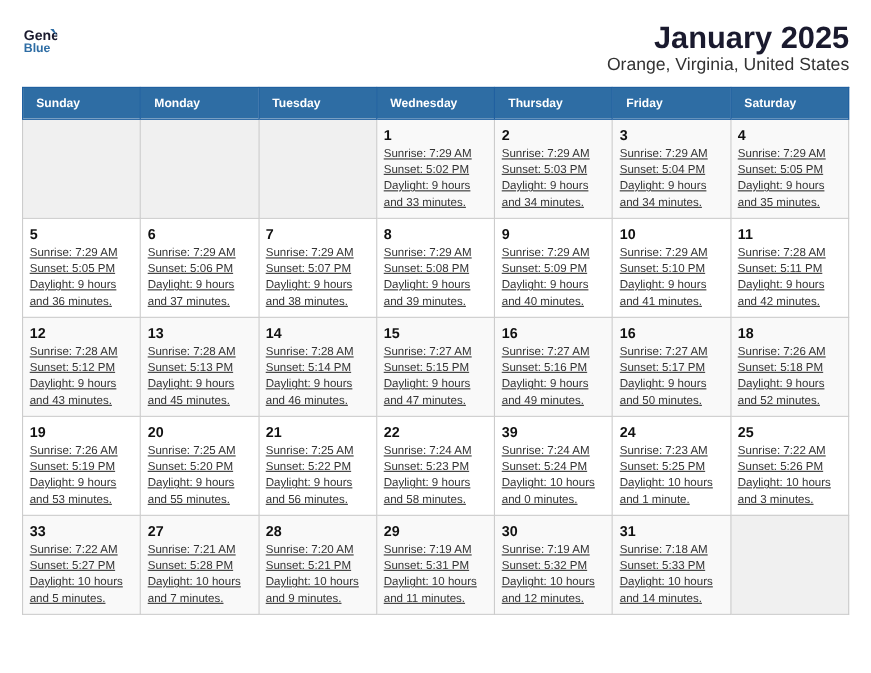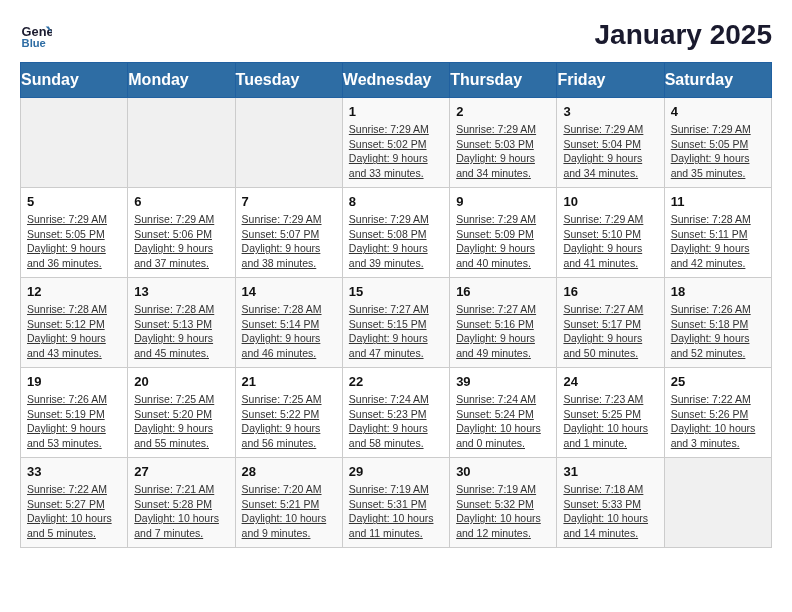--- a/index.html
+++ b/index.html
@@ -41,23 +41,23 @@
     table {
       width: 100%;
       border-collapse: collapse;
       border: 1px solid #ccc;
     }
     thead tr {
       background-color: #2e6da4;
       color: #fff;
     }
     thead th {
-      padding: 8px 0;
+      padding: 8px 12px;
       text-align: left;
-      font-size: 16px;
+      font-size: 11px;
       font-weight: bold;
       border: 1px solid #2060a0;
     }
     tbody td {
       vertical-align: top;
       padding: 6px 6px;
       border: 1px solid #ccc;
       font-size: 11px;
       color: #333;
       height: 90px;
@@ -91,20 +91,21 @@
 <div class="header-area">
   <div class="logo">
     <svg class="logo-icon" viewBox="0 0 40 40">
       <text x="2" y="20" font-size="16" font-weight="bold" fill="#1a1a2e">General</text>
       <text x="2" y="34" font-size="14" font-weight="bold" fill="#2e6da4">Blue</text>
       <polygon points="32,8 40,16 36,8" fill="#2e6da4"></polygon>
     </svg>
   </div>
   <div class="title-area">
     <div class="calendar-title">January 2025</div>
+    <div class="calendar-subtitle">Orange, Virginia, United States</div>
   </div>
 </div>
 
 <table>
   <thead>
     <tr>
     <th>Sunday</th>
         <th>Monday</th>
         <th>Tuesday</th>
         <th>Wednesday</th>

